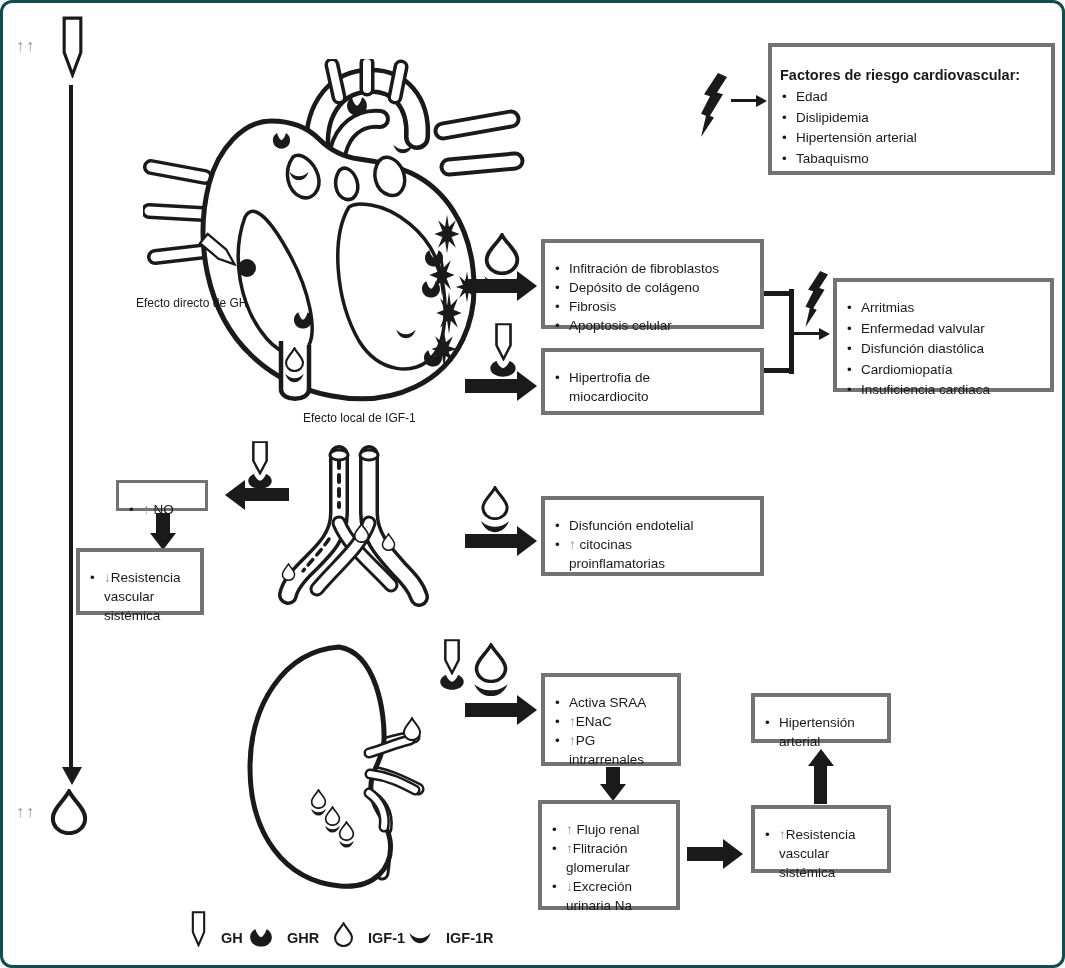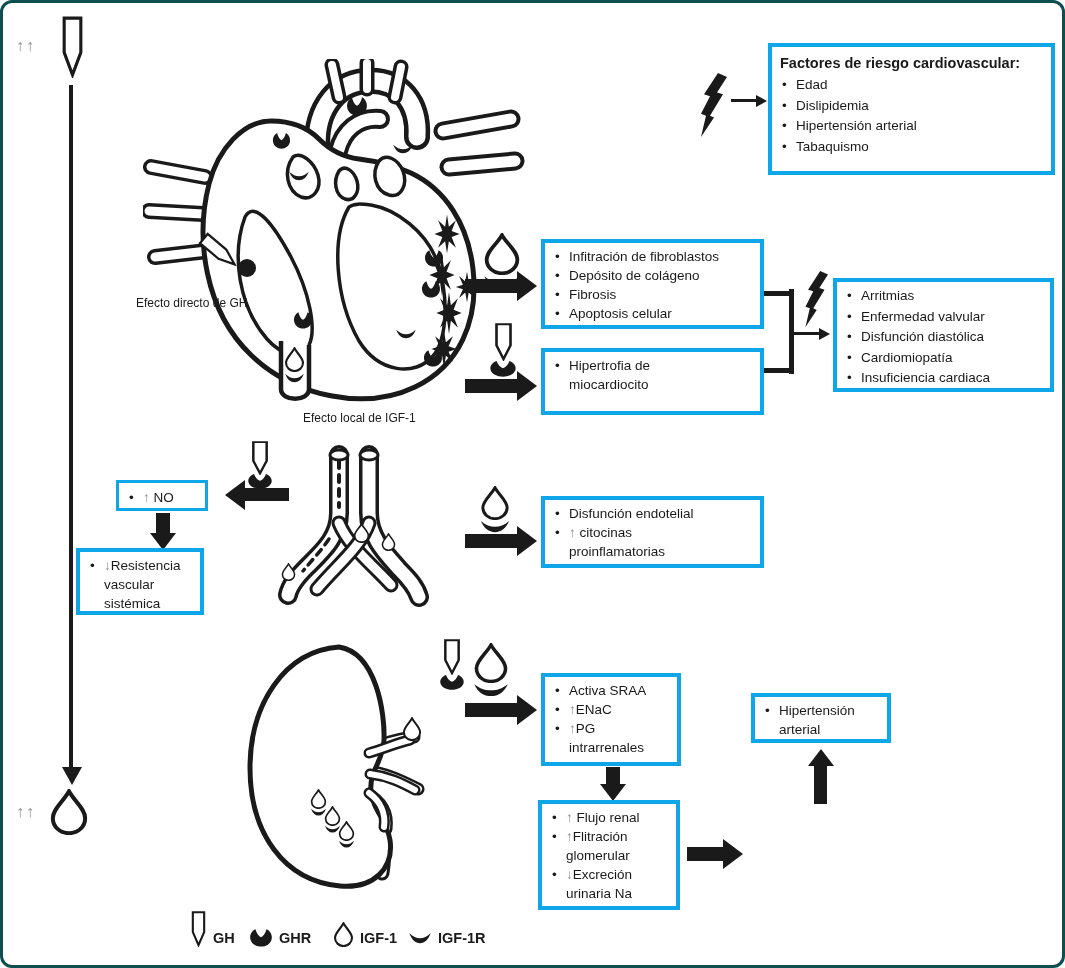--- a/index.html
+++ b/index.html
@@ -1,19 +1,19 @@
 <!DOCTYPE html>
 <html><head>
 <meta charset="utf-8">
 <style>
   html,body{margin:0;padding:0;background:#fff;font-family:"Liberation Sans","DejaVu Sans",sans-serif;}
   #frame{position:relative;width:1065px;height:968px;box-sizing:border-box;border:3px solid #0d4f4f;border-radius:12px;background:#fff;overflow:hidden;}
   .abs{position:absolute;}
   
-  .box{position:absolute;box-sizing:border-box;border:4px solid #0ea5e9;background:#fff;padding:4px 8px 4px 6px;}
+  .box{position:absolute;box-sizing:border-box;border:4px solid #737373;background:#fff;padding:16px 8px 4px 6px;}
   .box.thin{border-width:3px;}
   .box ul{list-style:none;margin:0;padding:0;}
   .box li{position:relative;padding-left:18px;font-size:13.5px;line-height:19px;color:#1a1a1a;}
   .box li::before{content:"•";position:absolute;left:4px;}
   .box .bt{font-weight:bold;font-size:14.5px;line-height:20px;color:#1a1a1a;margin:2px 0 2px 2px;}
   .box li.wrap110{max-width:110px;}
   .box li.wrap130{max-width:132px;}
   .box li.wrap100{max-width:102px;}
   .lh20 li{line-height:20.5px;}
   .gg{color:#8f8f8f;}
@@ -24,21 +24,21 @@
   .arr-r::after{content:"";position:absolute;left:100%;top:50%;transform:translateY(-50%);border:15px solid transparent;border-right:0;border-left:20px solid #1a1a1a;}
   .arr-l::before{content:"";position:absolute;right:100%;top:50%;transform:translateY(-50%);border:15px solid transparent;border-left:0;border-right:20px solid #1a1a1a;}
   .arr-d::after{content:"";position:absolute;top:100%;left:50%;transform:translateX(-50%);border:13px solid transparent;border-bottom:0;border-top:17px solid #1a1a1a;}
   .arr-u::before{content:"";position:absolute;bottom:100%;left:50%;transform:translateX(-50%);border:13px solid transparent;border-top:0;border-bottom:17px solid #1a1a1a;}
   
   .tarr{position:absolute;height:3px;background:#1a1a1a;}
   .tarr::after{content:"";position:absolute;left:100%;top:50%;transform:translateY(-50%);border:6px solid transparent;border-right:0;border-left:11px solid #1a1a1a;}
   .bline{position:absolute;background:#1a1a1a;}
   .vhead{position:absolute;width:0;height:0;border:10px solid transparent;border-bottom:0;border-top:18px solid #1a1a1a;}
   
-  .leg{position:absolute;display:flex;align-items:flex-end;gap:6px;}
+  .leg{position:absolute;display:flex;align-items:flex-end;gap:14px;}
   .leg b{font-size:14.5px;color:#1a1a1a;padding-bottom:1px;}
 </style>
 </head>
 <body>
 
 <div id="frame">
 
   <svg width="0" height="0" style="position:absolute" aria-hidden="true">
     <defs>
       <symbol id="sym-gh" viewBox="0 0 24 58" preserveAspectRatio="none">
@@ -251,21 +251,21 @@
       </ul>
   </div>
 
   <svg class="abs" style="left:477px;top:483px" width="30" height="34">
       <use href="#sym-igf1" width="30" height="34"></use>
     </svg>
   <svg class="abs" style="left:476px;top:517px" width="32" height="13">
       <use href="#sym-igf1r" width="32" height="13"></use>
     </svg>
   <div class="arr arr-r" style="left:462px;top:531px;width:52px;height:14px"></div>
-  <div class="box" style="left:538px;top:493px;width:223px;height:72px">
+  <div class="box" style="left:538px;top:493px;width:223px;height:80px">
     <ul>
       <li>Disfunción endotelial</li>
       <li class="tint wrap130"><span class="gg">↑</span> citocinas proinflamatorias</li>
     </ul>
   </div>
 
   <svg class="abs" style="left:233px;top:638px" width="205" height="252" viewBox="0 0 205 252">
     <g fill="none" stroke-linecap="round">
       <path d="M128,108 C145,104 160,98 178,96" stroke="#1a1a1a" stroke-width="13"></path>
       <path d="M128,108 C145,104 160,98 178,96" stroke="#fff" stroke-width="8"></path>
@@ -318,20 +318,25 @@
   </div>
   <div class="arr arr-d" style="left:603px;top:764px;width:14px;height:17px"></div>
   <div class="box" style="left:535px;top:797px;width:142px;height:110px">
     <ul>
       <li class="tint"><span class="gg">↑</span> Flujo renal</li>
       <li class="tint wrap100"><span class="gg">↑</span>Flitración glomerular</li>
       <li class="tint wrap100"><span class="gg">↓</span>Excreción urinaria Na</li>
     </ul>
   </div>
   <div class="arr arr-r" style="left:684px;top:844px;width:36px;height:14px"></div>
+  <div class="box" style="left:748px;top:802px;width:140px;height:68px">
+    <ul>
+        <li class="tint wrap100"><span class="gg">↑</span>Resistencia vascular sistémica</li>
+      </ul>
+  </div>
   <div class="arr arr-u" style="left:811px;top:763px;width:13px;height:38px"></div>
   <div class="box" style="left:748px;top:690px;width:140px;height:50px">
     <ul>
         <li class="wrap100">Hipertensión arterial</li>
       </ul>
   </div>
 
   <div class="leg" style="left:187px;top:906px;height:38px">
     <svg width="17" height="36">
         <use href="#sym-gh" width="17" height="36"></use>

